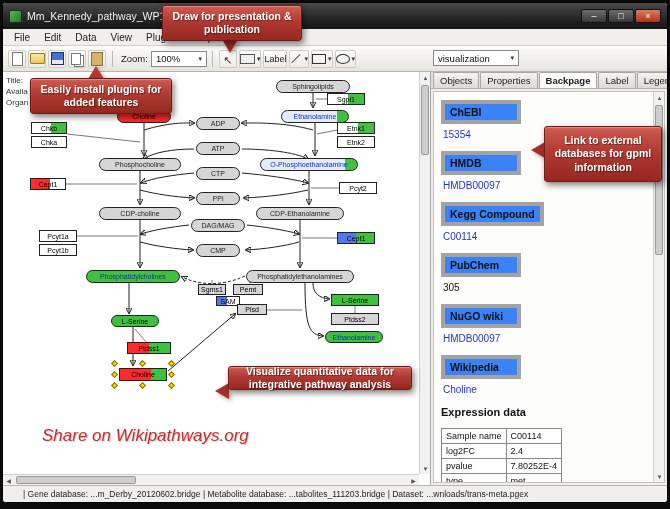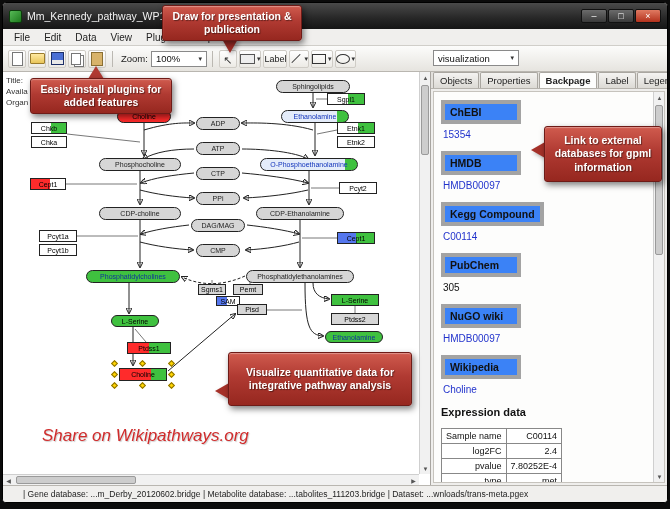--- a/index.html
+++ b/index.html
@@ -75,21 +75,21 @@
   .tab { font-size:9.5px; color:#222; padding:2px 6px 2px 6px; border:1px solid #a9a6a0; border-bottom:none; background:linear-gradient(#f4f3f1,#dcdad5); margin-right:1px; border-radius:2px 2px 0 0; white-space:nowrap; }
   .tab.active { background:#fdfdfc; font-weight:bold; }
   .panel-body { flex:1 1 auto; position:relative; background:#fdfdfc; border:1px solid #c6c3bd; margin:2px; min-height:0; }
   .bp-scroll { position:absolute; left:0; top:0; right:12px; bottom:0; overflow:hidden; padding:8px 4px 4px 7px; }
   .bph { display:inline-block; min-width:80px; border:4px solid #a3a3a3; background:#3b82f6; font-weight:bold; font-size:10.5px; color:#111; padding:2px 5px; }
   .bpv { font-size:10px; color:#111; margin:5px 0 11px 2px; }
   .bpv.link { color:#2233cc; }
   .exp-title { font-weight:bold; font-size:11px; color:#111; margin:4px 0 10px 0; }
   .gene-id { font-weight:bold; font-size:9.5px; color:#111; margin-bottom:5px; }
   table.exp { border-collapse:collapse; background:#fff; }
-  table.exp td { border:1px solid #888; font-size:9px; color:#111; padding:2px 4px; text-align:right; min-width:55px; height:12px; }
+  table.exp td { border:1px solid #888; font-size:9px; color:#111; padding:2px 4px; text-align:left; min-width:55px; height:12px; }
   .panel-vscroll { position:absolute; top:0; right:0; bottom:0; width:11px; background:#f1f1f1; border-left:1px solid #cfcfcf; }
 
   
   .statusbar { height:17px; background:#f0efed; border-top:1px solid #b9b6b0; font-size:8.5px; color:#222; display:flex; align-items:center; padding:0 20px; white-space:nowrap; overflow:hidden; flex:0 0 auto; }
 
   
   .callout { position:absolute; z-index:50; background:linear-gradient(180deg,#d05b4e 0%,#b03a32 45%,#96271f 100%);
              border:1px solid #6e1b17; border-radius:3px; color:#fff; font-weight:bold; font-size:10.5px; text-align:center;
              display:flex; align-items:center; justify-content:center; padding:3px 7px;
              box-shadow:2px 3px 6px rgba(0,0,0,0.5), inset 0 1px 1px rgba(255,255,255,0.35);
@@ -340,16 +340,16 @@
 
 <div class="callout" style="left:162px; top:5px; width:140px; height:36px;">Draw for presentation &amp; publication</div>
 <div class="c-arrow arr-down" style="left:222px; top:39px;"></div>
 
 <div class="callout" style="left:30px; top:78px; width:142px; height:36px;">Easily install plugins for added features</div>
 <div class="c-arrow arr-up" style="left:88px; top:66px;"></div>
 
 <div class="callout" style="left:544px; top:126px; width:118px; height:56px;">Link to external databases for gpml information</div>
 <div class="c-arrow arr-left" style="left:531px; top:142px;"></div>
 
-<div class="callout" style="left:228px; top:352px; width:184px; height:54px;">Visualize quantitative data for integrative pathway analysis</div>
+<div class="callout" style="left:228px; top:366px; width:184px; height:24px;">Visualize quantitative data for integrative pathway analysis</div>
 <div class="c-arrow arr-left" style="left:215px; top:383px;"></div>
 
 <div class="share-text" style="left:42px; top:426px;">Share on Wikipathways.org</div>
 
 </body></html>

